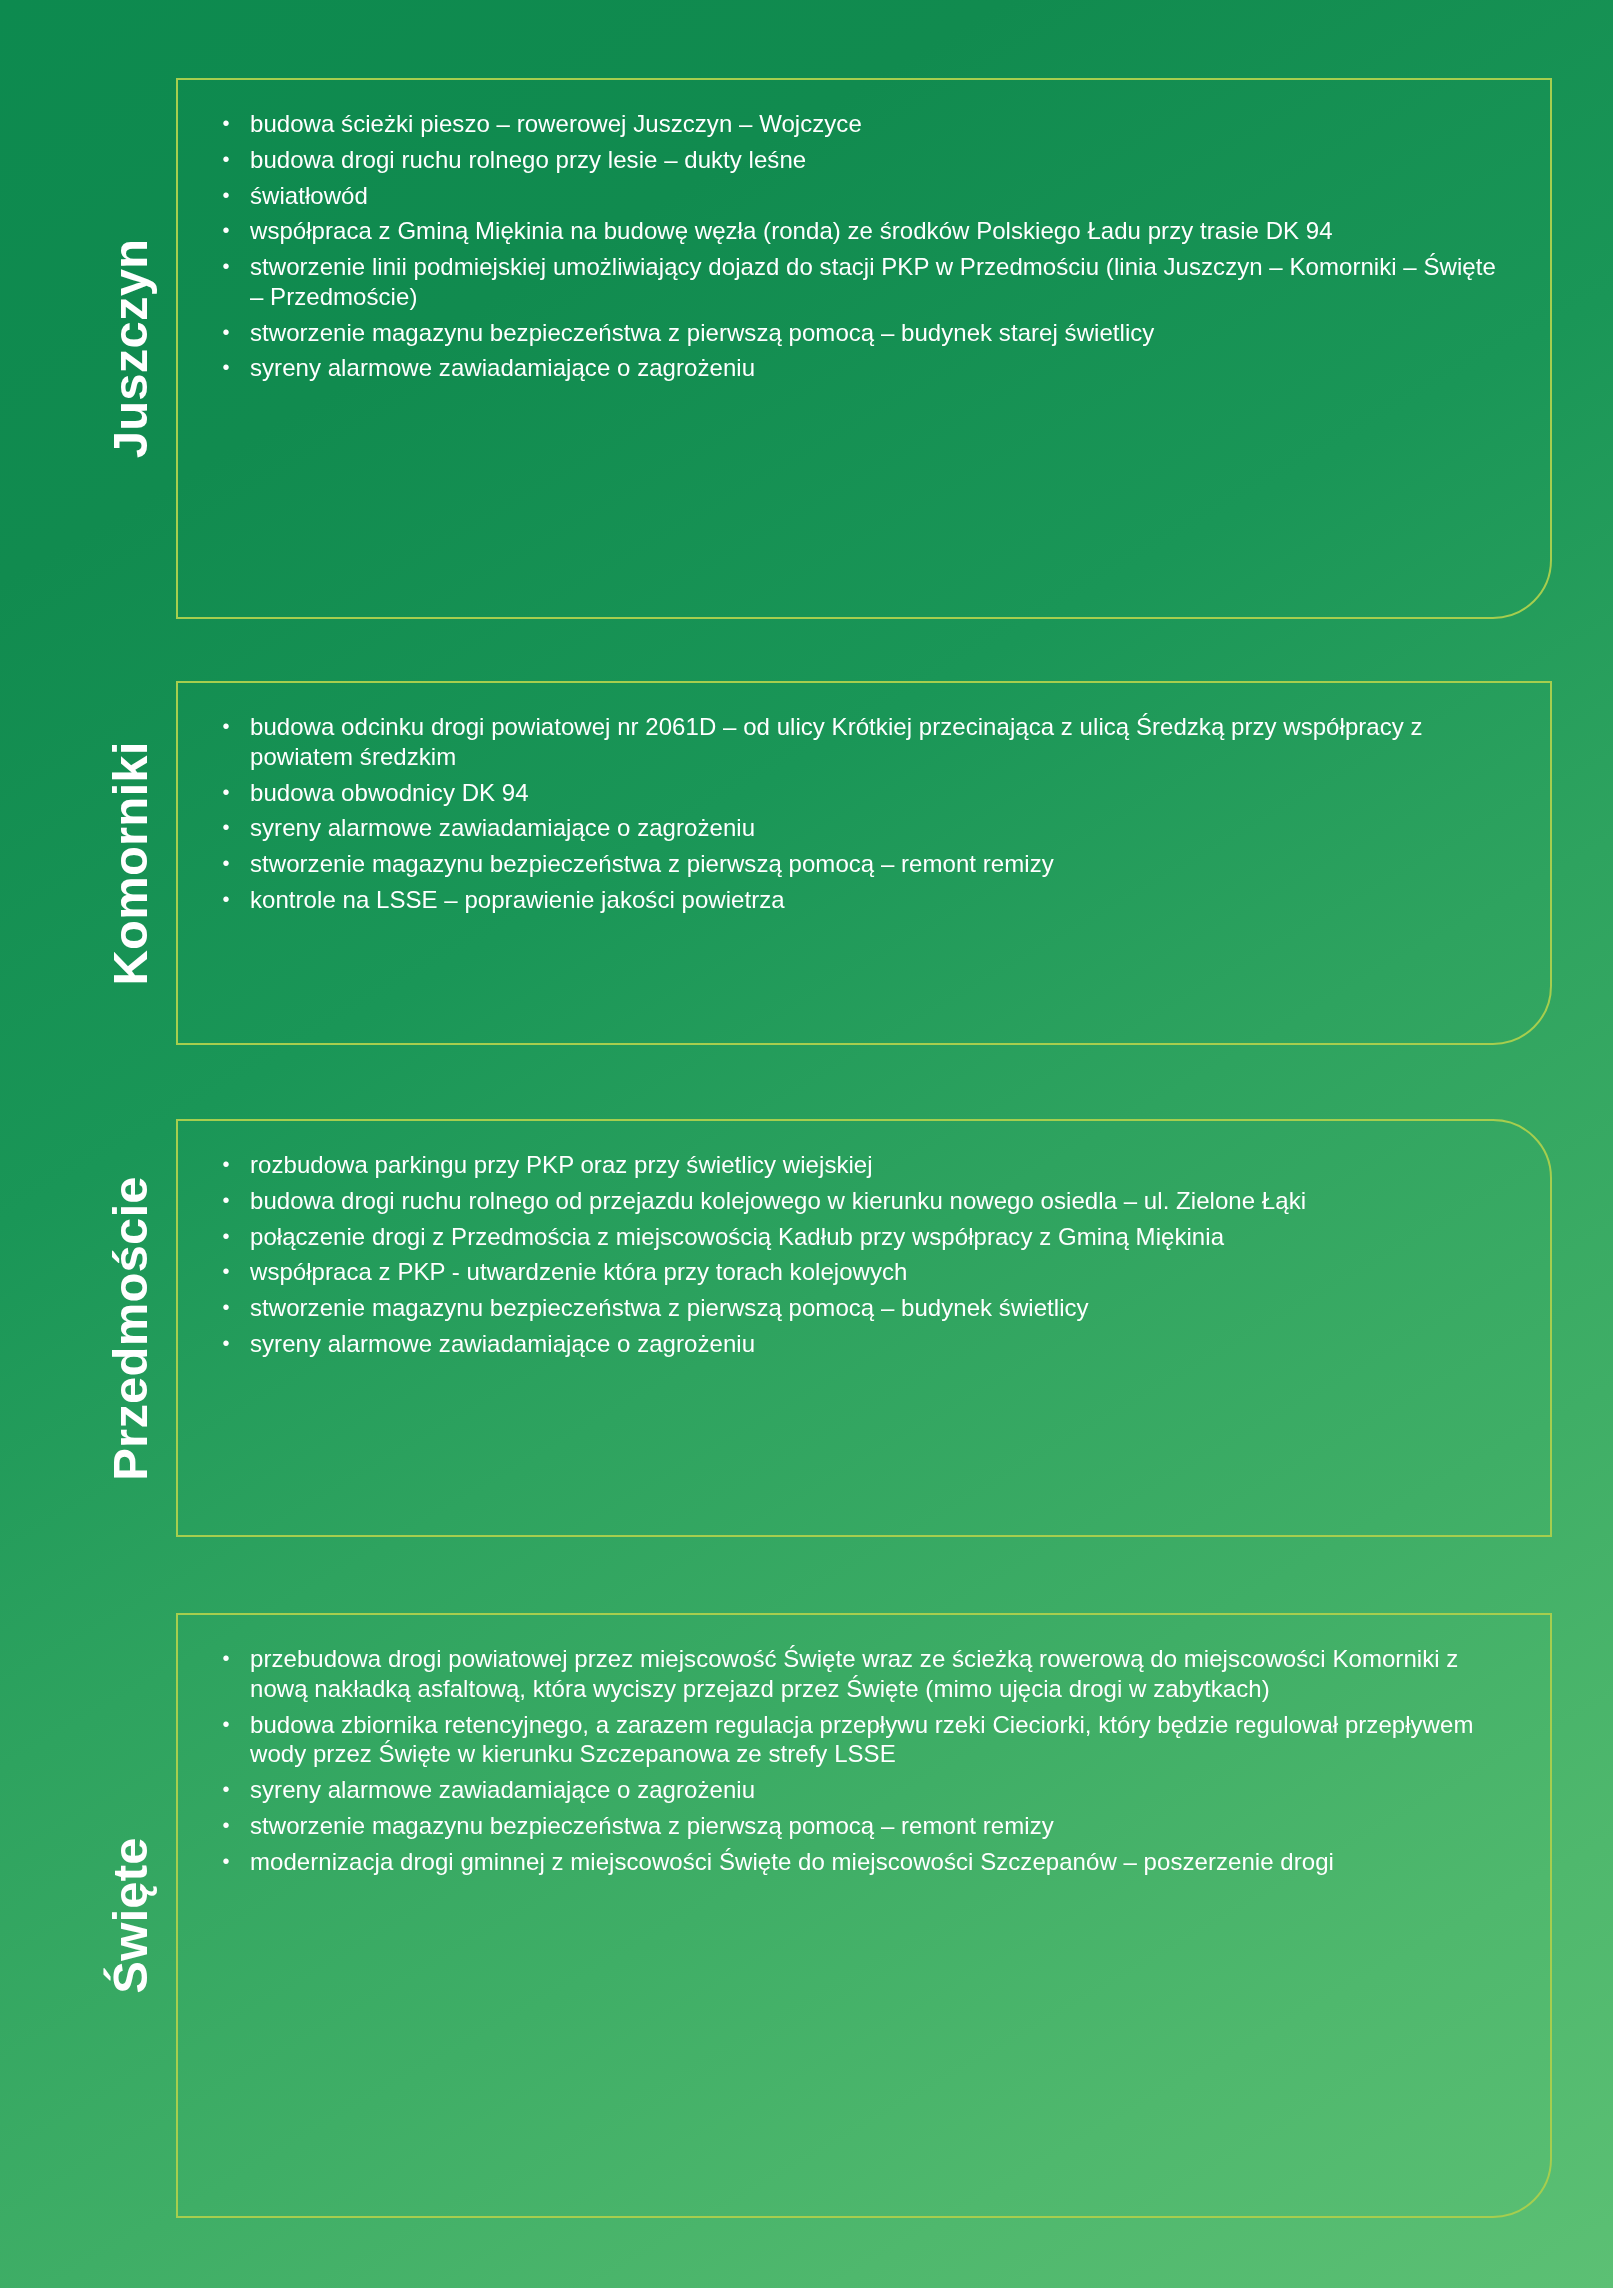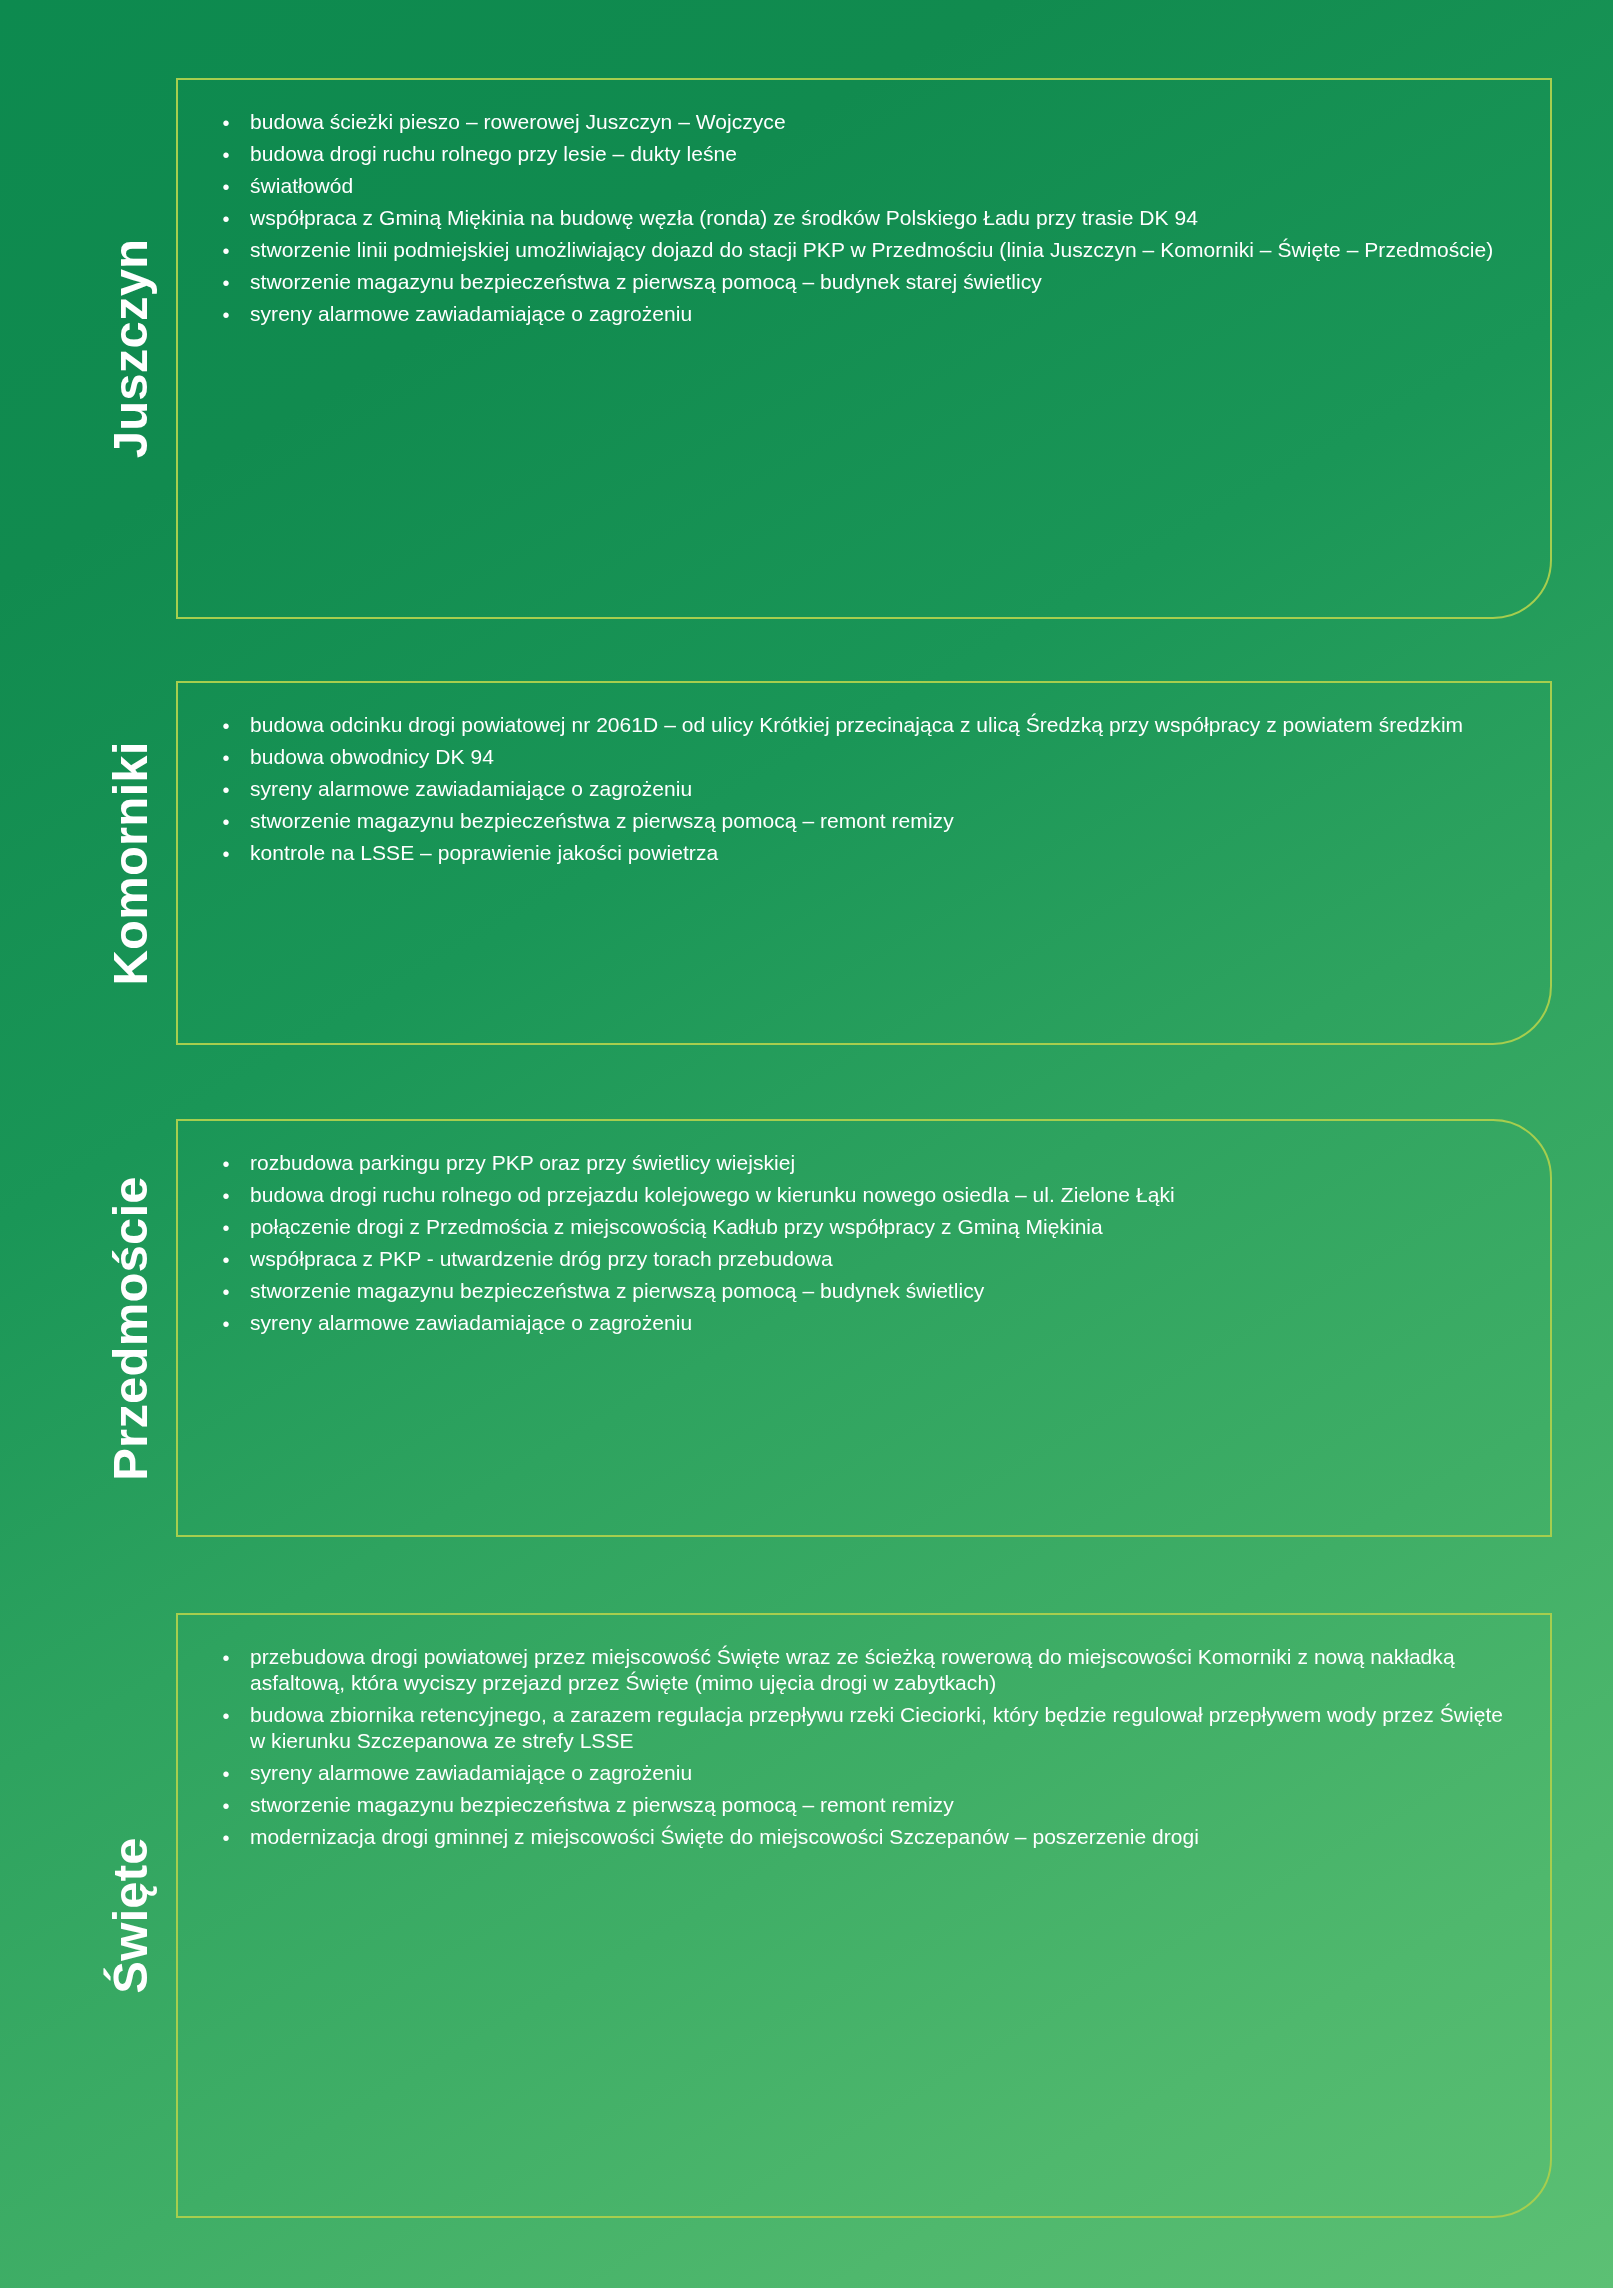--- a/index.html
+++ b/index.html
@@ -87,21 +87,21 @@
     width: calc(100% - 90px);
   }
 
   ul.bullets {
     list-style: none;
   }
 
   ul.bullets > li {
     position: relative;
     color: #ffffff;
-    font-size: 21px;
+    font-size: 24px;
     line-height: 1.24;
     padding-left: 35px;
     margin-bottom: 6px;
     font-weight: 400;
     letter-spacing: 0.05px;
   }
 
   ul.bullets > li::before {
     content: "\2022";
     position: absolute;
@@ -165,21 +165,21 @@
   <div class="section" style="left:86px; top:1119px; width:1466px; height:418px;">
     <div class="frame round-tr"></div>
     <div class="vlabel-wrap">
       <span class="vlabel">Przedmoście</span>
     </div>
     <div class="content">
       <ul class="bullets">
         <li>rozbudowa parkingu przy PKP oraz przy świetlicy wiejskiej</li>
         <li>budowa drogi ruchu rolnego od przejazdu kolejowego w kierunku nowego osiedla – ul. Zielone Łąki</li>
         <li>połączenie drogi z Przedmościa z miejscowością Kadłub przy współpracy z Gminą Miękinia</li>
-        <li>współpraca z PKP  - utwardzenie dróg przy torach przebudowa</li>
+        <li>współpraca z PKP  - utwardzenie która przy torach kolejowych</li>
         <li>stworzenie magazynu bezpieczeństwa z pierwszą pomocą – budynek świetlicy</li>
         <li>syreny alarmowe zawiadamiające o zagrożeniu</li>
       </ul>
     </div>
   <div class="label-mask" style="top: 52px; height: 315px; background: transparent;"></div>
     </div>
 
   <div class="section" style="left:86px; top:1613px; width:1466px; height:605px;">
     <div class="frame round-br"></div>
     <div class="vlabel-wrap">

